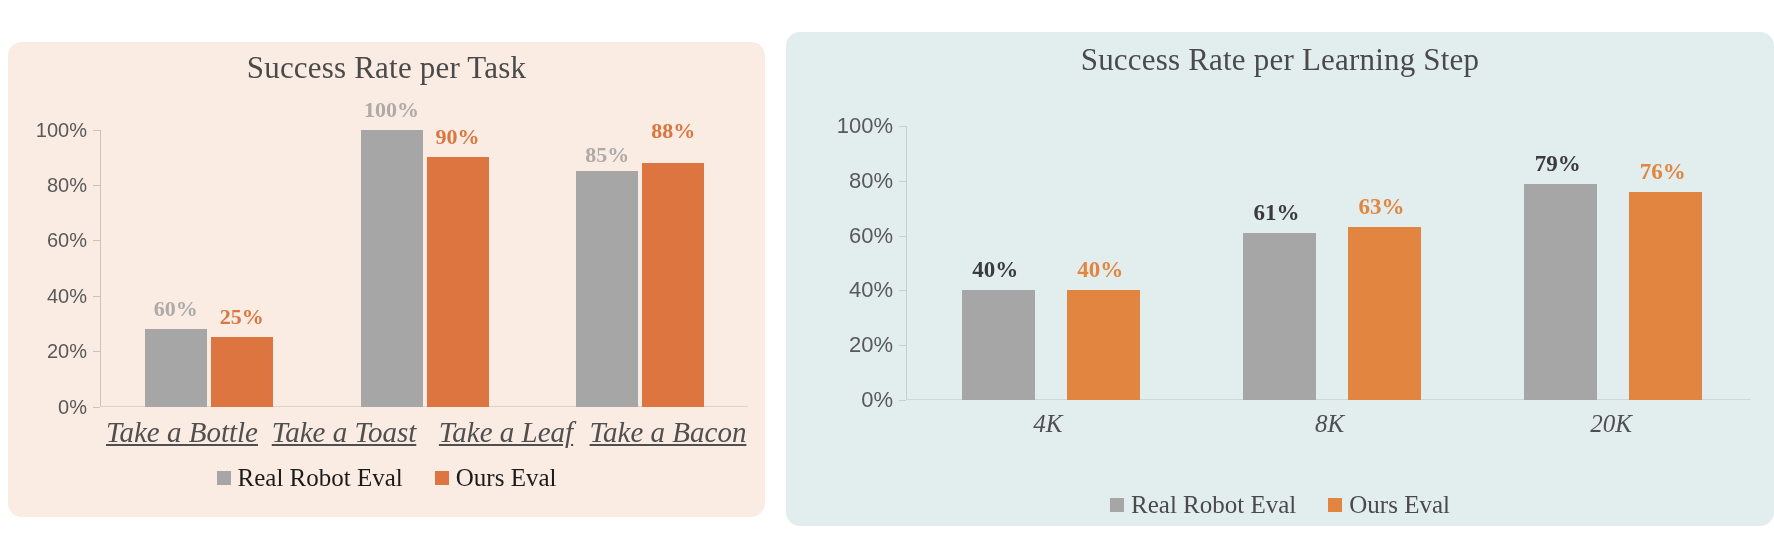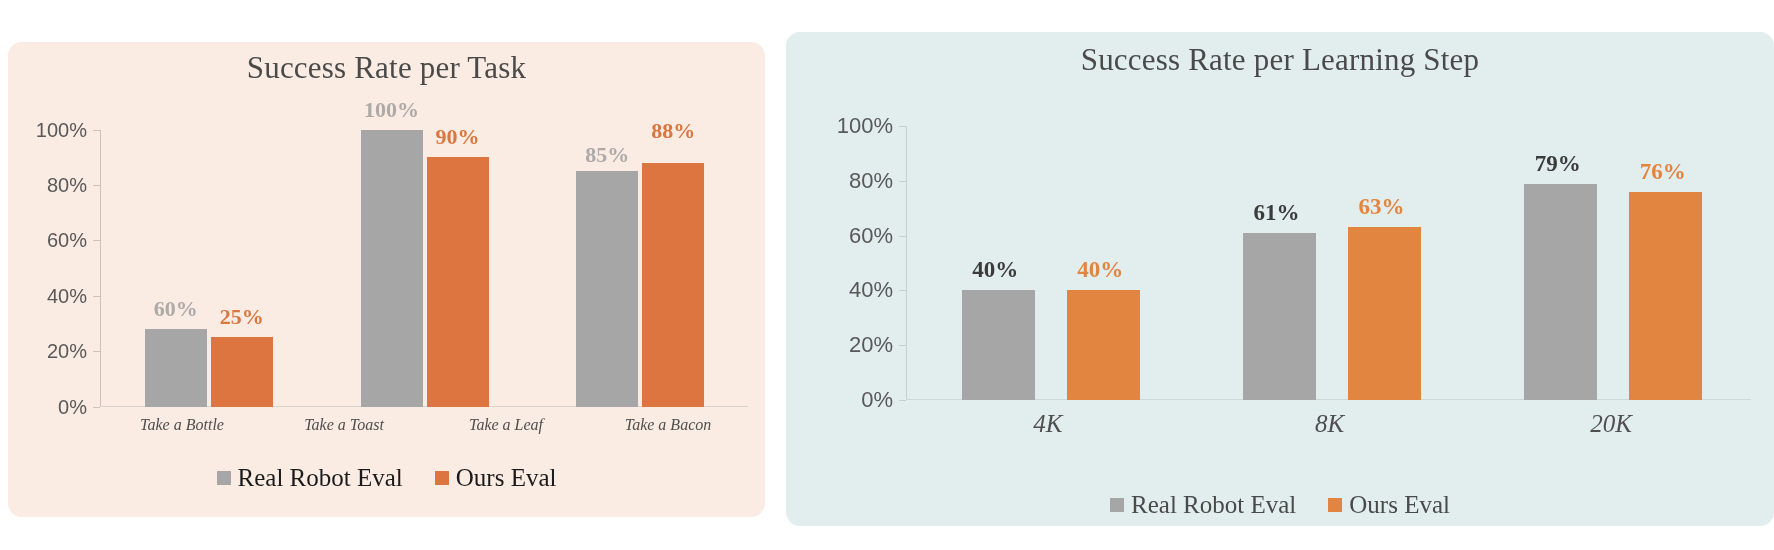--- a/index.html
+++ b/index.html
@@ -165,21 +165,21 @@
   .plot-left  ~ .xaxis { }
   .xaxis .xcell {
     flex: 1 1 0;
     text-align: center;
     font-style: italic;
     color: #4f4f4f;
     white-space: nowrap;
   }
   .xaxis-left  { top: 374px; left: 93px; width: 648px; }
   .xaxis-right { top: 378px; left: 121px; width: 845px; }
-  .xaxis-left .xcell  { font-size: 16px; }
+  .xaxis-left .xcell  { font-size: 29px; text-decoration: underline; }
   .xaxis-right .xcell { font-size: 25px; }
 
   
   .legend {
     position: absolute;
     left: 0;
     right: 0;
     display: flex;
     justify-content: center;
     align-items: center;

